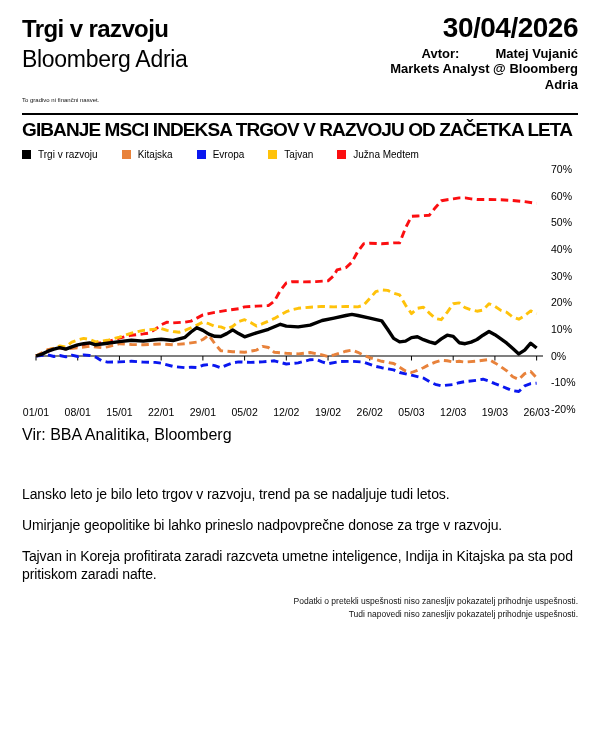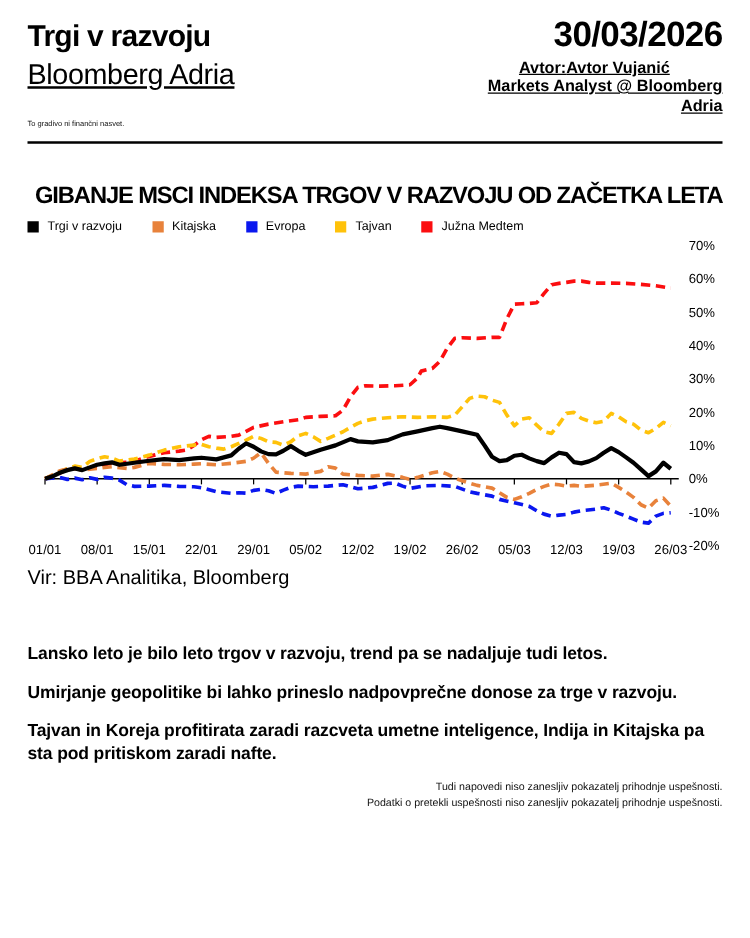--- a/index.html
+++ b/index.html
@@ -10,59 +10,59 @@
     -webkit-font-smoothing:antialiased;
   }
   .page{padding:0 22px;}
   .masthead{
     font-size:71px;font-weight:bold;letter-spacing:-3px;
     line-height:0.82;margin:16px 0 0 0;white-space:nowrap;
   }
   .row2{display:flex;justify-content:space-between;align-items:baseline;margin-top:12px;}
   .edition{font-size:24px;font-weight:bold;letter-spacing:-0.6px;}
   .date{font-size:28px;font-weight:bold;letter-spacing:-0.5px;}
-  .row3{display:flex;justify-content:space-between;align-items:flex-start;margin-top:2px;text-decoration:underline;}
+  .row3{display:flex;justify-content:space-between;align-items:flex-start;margin-top:2px;}
   .brand{font-size:23px;letter-spacing:-0.3px;}
   .author-block{width:205px;font-size:13px;font-weight:bold;line-height:1.18;text-align:right;}
-  .author-line1{display:flex;justify-content:center;}
+  .author-line1{display:flex;justify-content:flex-end;gap:36px;}
   .micro{font-size:6px;color:#111;margin-top:5px;}
   .rule{border:none;border-top:2px solid #000;margin:10px 0 0 0;}
   .chart-title{
     font-size:19px;font-weight:bold;letter-spacing:-0.9px;
-    line-height:1.12;margin-top:31px;max-width:560px;text-align:right;
+    line-height:1.12;margin-top:4px;max-width:560px;
   }
   .legend{display:flex;align-items:center;gap:24px;margin-top:9px;}
   .legend-item{display:flex;align-items:center;gap:7px;}
   .swatch{width:9px;height:9px;display:inline-block;}
   .legend-label{font-size:10px;}
   .chart-wrap{margin:4px -22px 0 -22px;}
   svg text.tick{font-size:10.5px;fill:#000;font-family:"Liberation Sans",sans-serif;}
   .source{font-size:16px;margin-top:0px;}
-  .para{font-size:14px;font-weight:bold;letter-spacing:-0.1px;line-height:1.28;margin:13px 0 0 0;}
+  .para{font-size:14px;font-weight:normal;letter-spacing:-0.1px;line-height:1.28;margin:13px 0 0 0;}
   .para.first{margin-top:42px;}
   .para.justify{text-align:justify;}
   .footer{margin-top:11px;text-align:right;font-size:8.5px;line-height:1.6;color:#111;}
 </style>
 </head>
 <body>
 
 <div class="page">
 
 
   <div class="row2">
     <div class="edition">Trgi v razvoju</div>
-    <div class="date">30/03/2026</div>
+    <div class="date">30/04/2026</div>
   </div>
 
   <div class="row3">
     <div class="brand">Bloomberg Adria</div>
     <div class="author-block">
       <div class="author-line1">
         <span>Avtor:</span>
-        <span>Avtor Vujanić</span>
+        <span>Matej Vujanić</span>
       </div>
       <div>Markets Analyst @ Bloomberg Adria</div>
     </div>
   </div>
 
   <div class="micro">To gradivo ni finančni nasvet.</div>
 
   <hr class="rule">
 
   <div class="chart-title">GIBANJE MSCI INDEKSA TRGOV V RAZVOJU OD ZAČETKA LETA</div>
@@ -137,17 +137,17 @@
       </svg>
   </div>
 
   <div class="source">Vir: BBA Analitika, Bloomberg</div>
 
   <p class="para first">Lansko leto je bilo leto trgov v razvoju, trend pa se nadaljuje tudi letos.</p>
   <p class="para">Umirjanje geopolitike bi lahko prineslo nadpovprečne donose za trge v razvoju.</p>
   <p class="para">Tajvan in Koreja profitirata zaradi razcveta umetne inteligence, Indija in Kitajska pa sta pod pritiskom zaradi nafte.</p>
 
   <div class="footer">
+    <div>Podatki o pretekli uspešnosti niso zanesljiv pokazatelj prihodnje uspešnosti.</div>
     <div>Tudi napovedi niso zanesljiv pokazatelj prihodnje uspešnosti.</div>
-    <div>Podatki o pretekli uspešnosti niso zanesljiv pokazatelj prihodnje uspešnosti.</div>
   </div>
 
 </div>
 
 </body></html>

